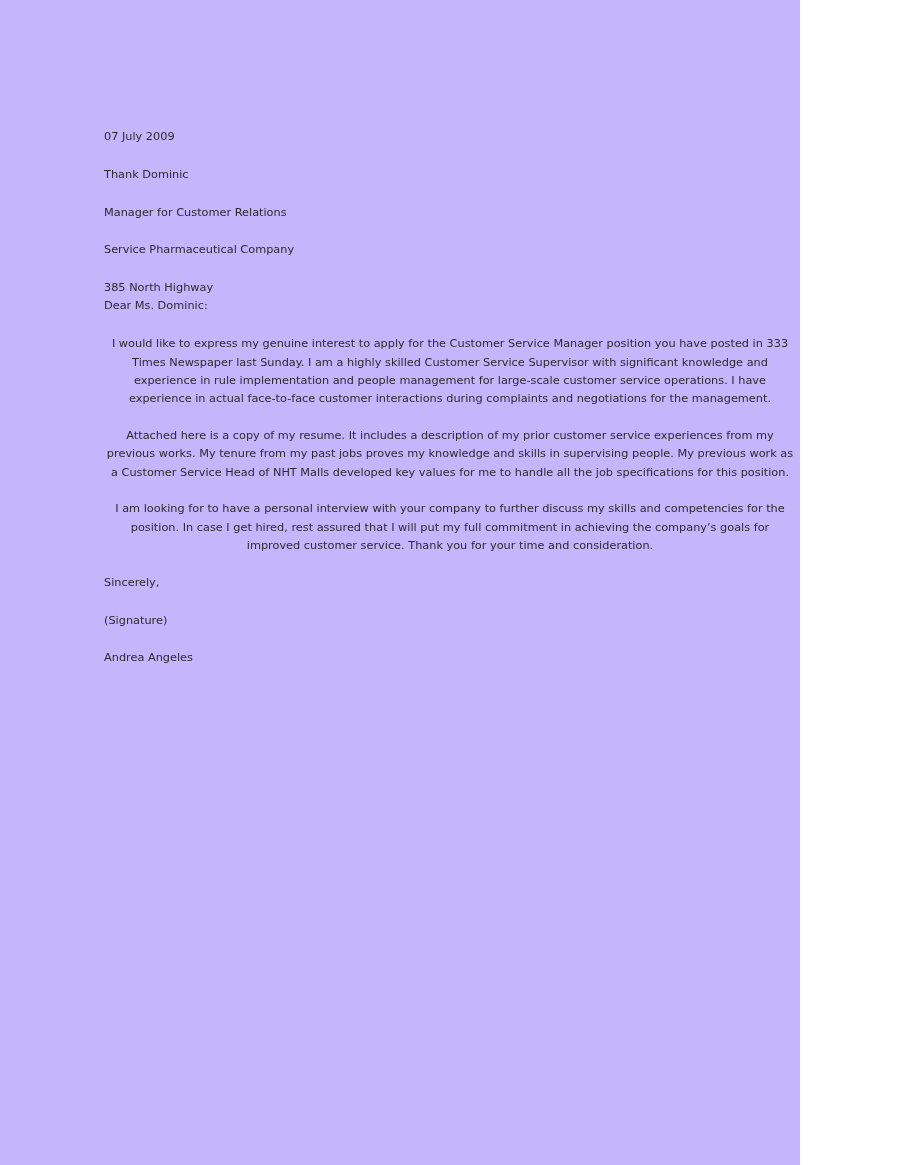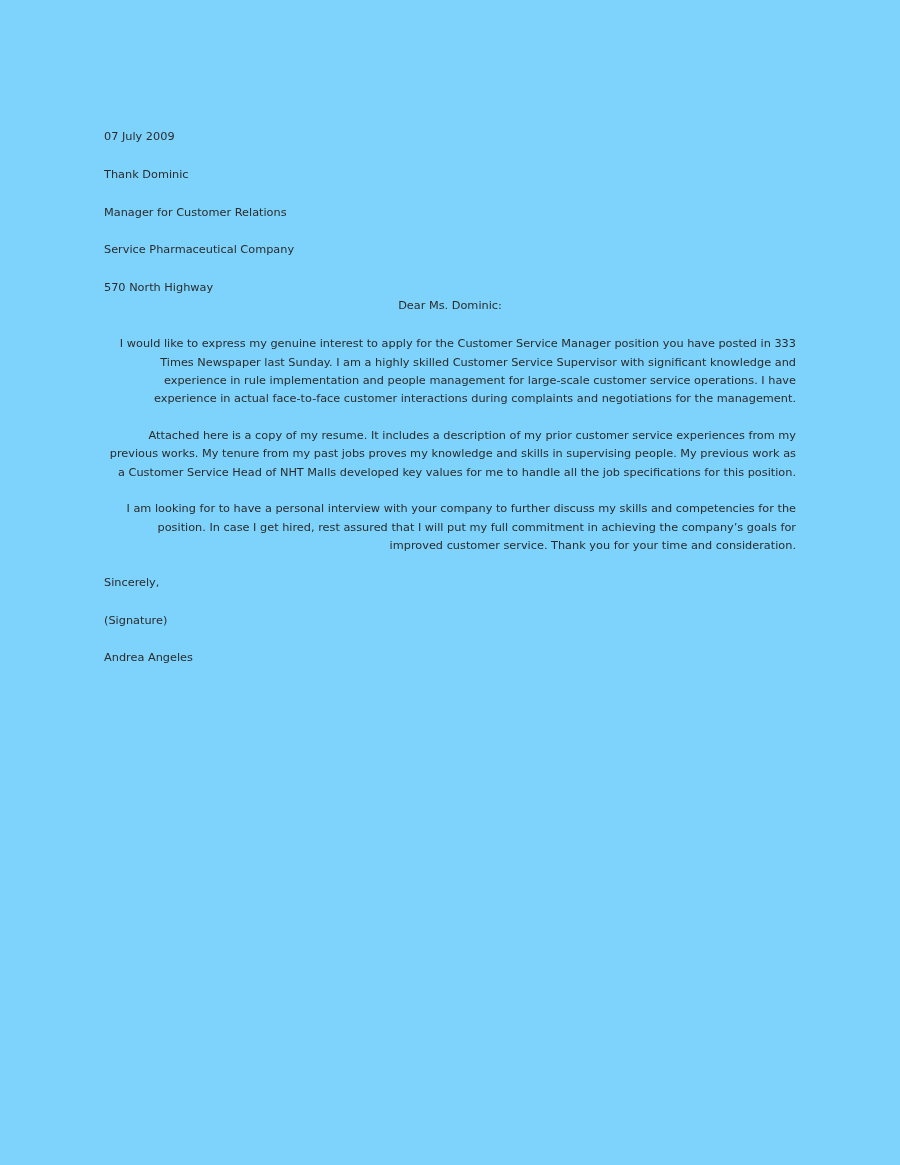--- a/index.html
+++ b/index.html
@@ -2,23 +2,23 @@
 <html><head>
 <meta charset="utf-8">
 <style>
   html, body {
     margin: 0;
     padding: 0;
     background: #ffffff;
   }
   .page {
     position: relative;
-    width: 900px;
+    width: 800px;
     height: 1165px;
-    background: #7dd3fc;
+    background: #c4b5fd;
     overflow: hidden;
     font-family: "DejaVu Sans", sans-serif;
     -webkit-font-smoothing: antialiased;
   }
   .letter {
     position: absolute;
     left: 104px;
     top: 128px;
     width: 692px;
     color: #2b2b2b;
@@ -29,46 +29,45 @@
   .line {
     margin: 0 0 19.5px 0;
     white-space: nowrap;
   }
   .line:last-child {
     margin-bottom: 0;
   }
   
   .para {
     margin: 0 0 18.5px 0;
-    text-align: right;
+    text-align: center;
   }
   .block-head {
     margin-bottom: 0;
   }
   .salutation {
     margin: 0 0 19.5px 0;
     white-space: nowrap;
-    text-align: center;
   }
   .closing-block {
     margin-top: 12px;
   }
 </style>
 </head>
 <body>
 
 <div class="page">
   <div class="letter">
 
     <div class="block-head">
       <p class="line">07 July 2009</p>
       <p class="line">Thank Dominic</p>
       <p class="line">Manager for Customer Relations</p>
       <p class="line">Service Pharmaceutical Company</p>
-      <p class="line">570 North Highway</p>
+      <p class="line">385 North Highway</p>
     </div>
 
     <p class="salutation">Dear Ms. Dominic:</p>
 
     <p class="para">I would like to express my genuine interest to apply for the Customer Service Manager position you have posted in 333 Times Newspaper last Sunday. I am a highly skilled Customer Service Supervisor with significant knowledge and experience in rule implementation and people management for large-scale customer service operations. I have experience in actual face-to-face customer interactions during complaints and negotiations for the management.</p>
     <p class="para">Attached here is a copy of my resume. It includes a description of my prior customer service experiences from my previous works. My tenure from my past jobs proves my knowledge and skills in supervising people. My previous work as a Customer Service Head of NHT Malls developed key values for me to handle all the job specifications for this position.</p>
     <p class="para">I am looking for to have a personal interview with your company to further discuss my skills and competencies for the position. In case I get hired, rest assured that I will put my full commitment in achieving the company’s goals for improved customer service. Thank you for your time and consideration.</p>
 
     <div class="closing-block">
       <p class="line">Sincerely,</p>

